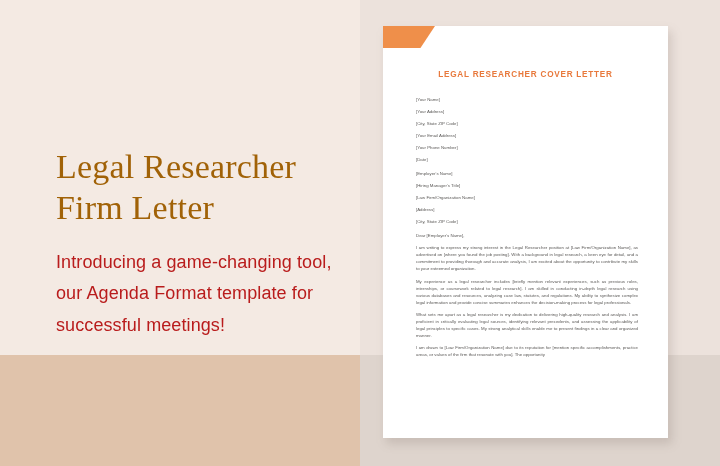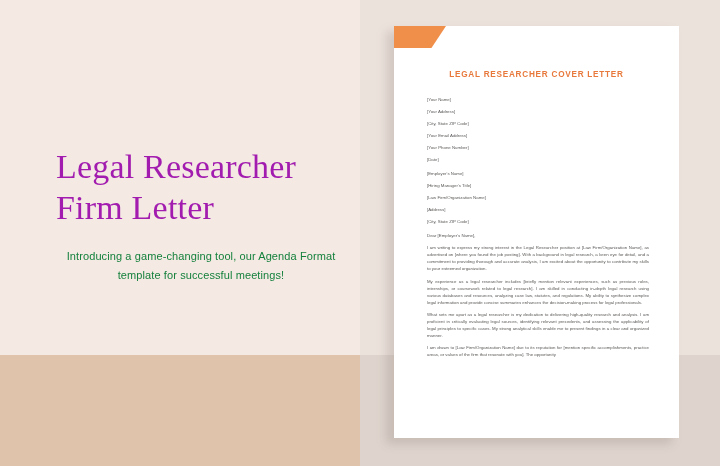--- a/index.html
+++ b/index.html
@@ -51,33 +51,32 @@
   .left-copy {
     position: absolute;
     left: 56px;
     top: 146px;
     width: 290px;
   }
   .headline {
     font-family: "Liberation Serif", serif;
     font-size: 34px;
     line-height: 1.22;
-    color: #a21caf;
+    color: #a16207;
     margin: 0;
     font-weight: 400;
     letter-spacing: 0.2px;
   }
   .subcopy {
     margin: 18px 0 0 0;
-    font-size: 11px;
+    font-size: 18px;
     line-height: 1.75;
-    color: #15803d;
+    color: #b91c1c;
     font-family: "Liberation Sans", sans-serif;
     letter-spacing: 0.1px;
-    text-align: center;
   }
 
   
   .sheet-wrap {
     position: absolute;
     left: 383px;
     top: 26px;
     width: 292px;
     height: 418px;
   }
@@ -86,21 +85,21 @@
     left: 3px;
     top: 5px;
     width: 286px;
     height: 413px;
     background: rgba(90, 70, 60, 0.16);
     filter: blur(5px);
     border-radius: 2px;
   }
   .sheet {
     position: absolute;
-    left: 11px;
+    left: 0;
     top: 0;
     width: 285px;
     height: 412px;
     background: #ffffff;
     overflow: hidden;
   }
   
   .corner-tab {
     position: absolute;
     left: 0;

